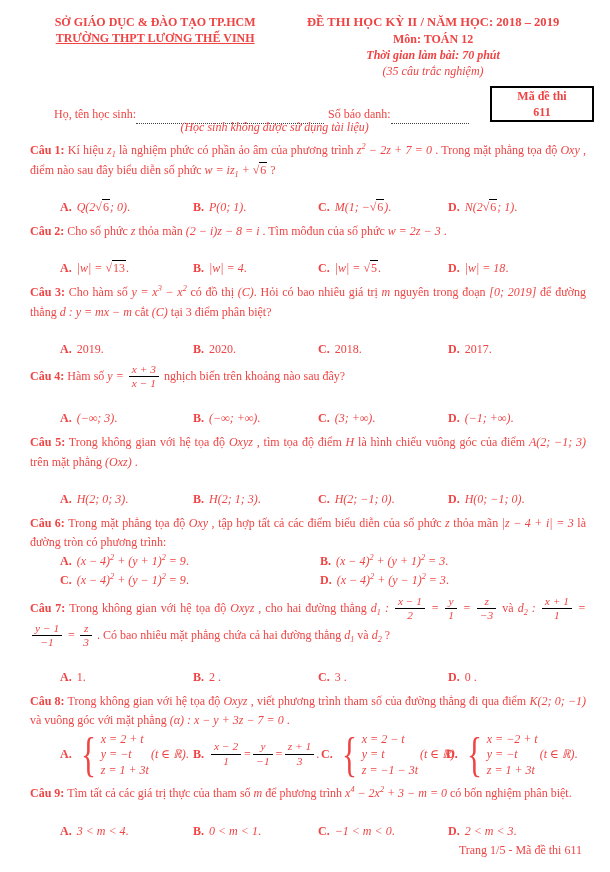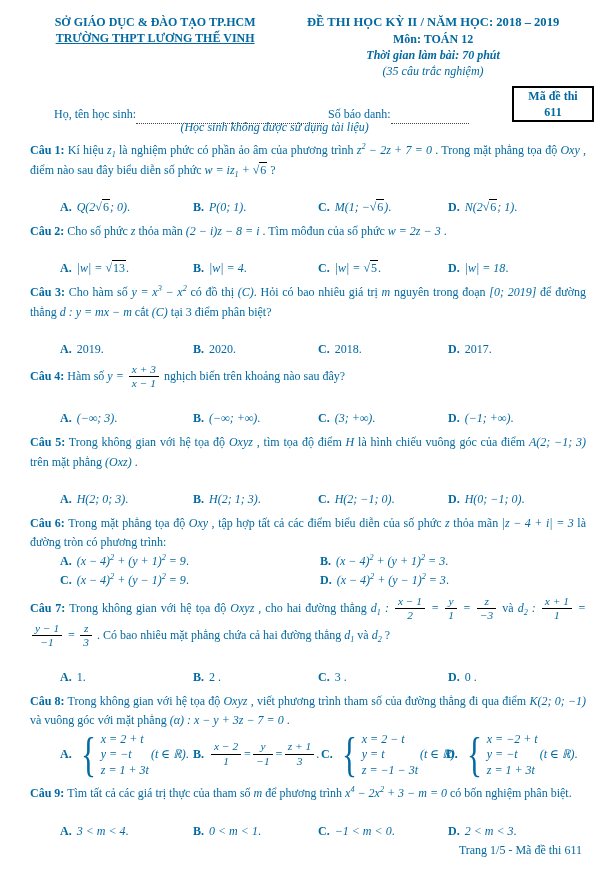--- a/index.html
+++ b/index.html
@@ -1,34 +1,34 @@
 <!DOCTYPE html>
 <html><head>
 <meta charset="utf-8">
 <style>
   html,body{margin:0;padding:0;background:#fff;}
   .page{
-    width:610px;height:872px;background:#fff;color:#0369a1;
+    width:610px;height:872px;background:#fff;color:#ef4444;
     font-family:"Liberation Serif","DejaVu Serif",serif;
     font-size:12px;line-height:1.6;
     box-sizing:border-box;padding:14px 24px 12px 30px;
     display:flex;flex-direction:column;overflow:hidden;
   }
   
   .hdr{display:flex;}
   .h-left{width:45%;text-align:center;font-weight:bold;line-height:1.35;}
   .h-left .school{text-decoration:underline;}
   .h-right{width:55%;text-align:center;line-height:1.35;}
   .t1{font-weight:bold;font-size:12.6px;}
   .t2{font-weight:bold;}
   .t3{font-weight:bold;font-style:italic;}
   .t4{font-style:italic;}
   .note-row{position:relative;height:46px;margin-top:6px;}
   .note{position:absolute;left:0;top:32px;width:88%;text-align:center;font-style:italic;}
-  .code-box{position:absolute;right:-8px;top:0;border:2px solid #000;padding:0 7px;
+  .code-box{position:absolute;right:-8px;top:0;border:2px solid #000;padding:0 18px;
     text-align:center;font-weight:bold;line-height:1.35;min-width:64px;}
   .student-row{display:flex;align-items:flex-end;margin:2px 0 0 24px;white-space:nowrap;}
   .dots{border-bottom:1.2px dotted #444;height:13px;}
   .d1{width:188px;}
   .d2{width:78px;}
   .sid{margin-left:4px;}
   
   .questions{margin-top:12px;}
   .question{margin-top:5px;}
   .q-label{font-weight:bold;}

